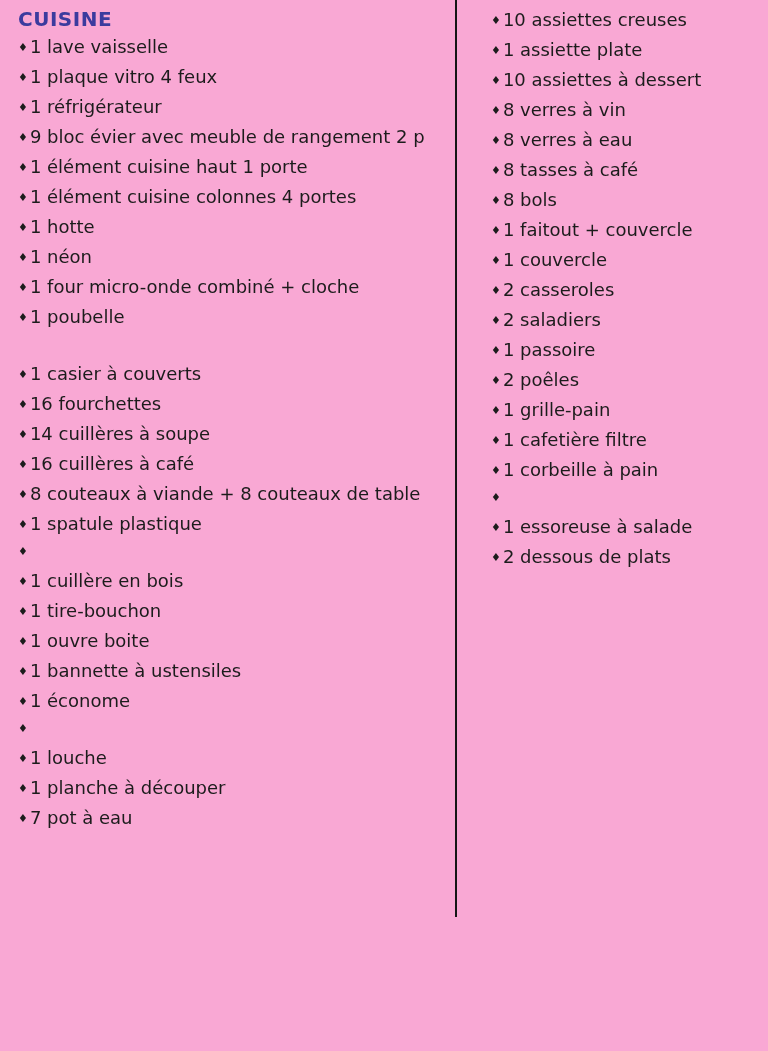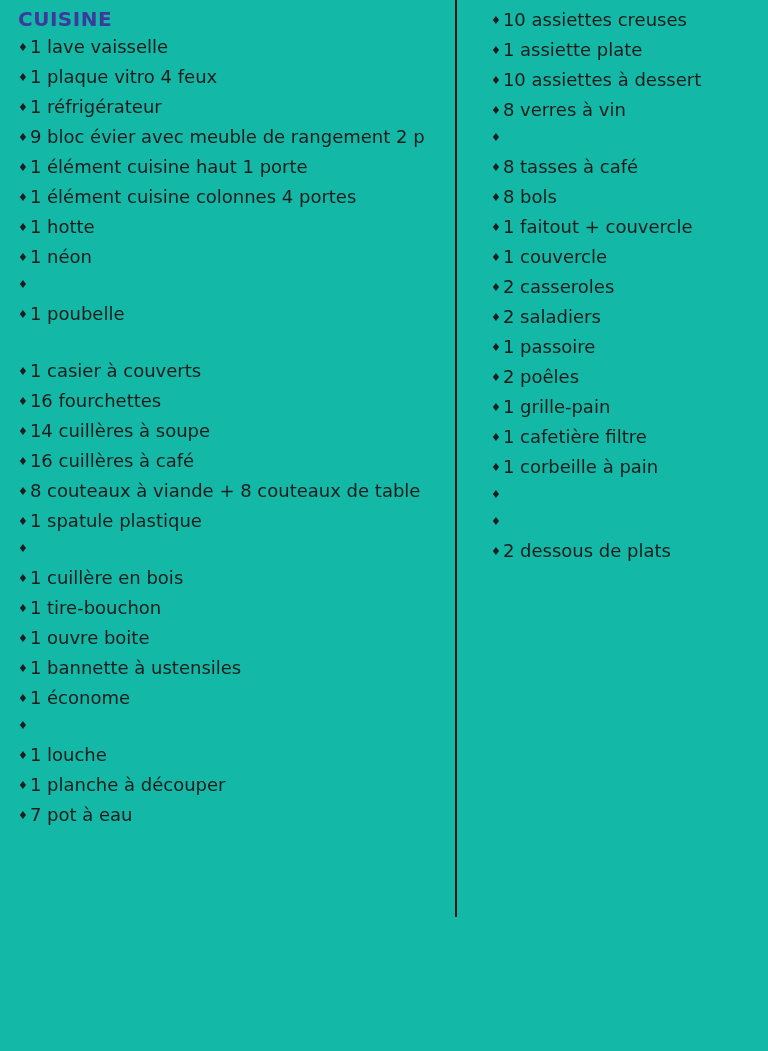--- a/index.html
+++ b/index.html
@@ -5,21 +5,21 @@
   html, body {
     margin: 0;
     padding: 0;
     background: #e9e9e9;
   }
   .page {
     position: relative;
     width: 768px;
     height: 1051px;
     margin: 0 auto;
-    background: #14b8a6;
+    background: #f9a8d4;
     font-family: "DejaVu Sans", "Liberation Sans", sans-serif;
     color: #1c1c1c;
     overflow: hidden;
   }
   .divider {
     position: absolute;
     left: 455px;
     top: 0;
     width: 2px;
     height: 917px;
@@ -103,20 +103,21 @@
         <div class="list-item">
           <span class="bullet">♦</span>
           <span class="item-text">1 hotte</span>
         </div>
         <div class="list-item">
           <span class="bullet">♦</span>
           <span class="item-text">1 néon</span>
         </div>
         <div class="list-item">
           <span class="bullet">♦</span>
+          <span class="item-text">1 four micro-onde combiné + cloche</span>
         </div>
         <div class="list-item">
           <span class="bullet">♦</span>
           <span class="item-text">1 poubelle</span>
         </div>
       </div>
 
     <div class="spacer-line"></div>
 
     <div>
@@ -198,20 +199,21 @@
         <div class="list-item">
           <span class="bullet">♦</span>
           <span class="item-text">10 assiettes à dessert</span>
         </div>
         <div class="list-item">
           <span class="bullet">♦</span>
           <span class="item-text">8 verres à vin</span>
         </div>
         <div class="list-item">
           <span class="bullet">♦</span>
+          <span class="item-text">8 verres à eau</span>
         </div>
         <div class="list-item">
           <span class="bullet">♦</span>
           <span class="item-text">8 tasses à café</span>
         </div>
         <div class="list-item">
           <span class="bullet">♦</span>
           <span class="item-text">8 bols</span>
         </div>
         <div class="list-item">
@@ -248,20 +250,21 @@
         </div>
         <div class="list-item">
           <span class="bullet">♦</span>
           <span class="item-text">1 corbeille à pain</span>
         </div>
         <div class="list-item">
           <span class="bullet">♦</span>
         </div>
         <div class="list-item">
           <span class="bullet">♦</span>
+          <span class="item-text">1 essoreuse à salade</span>
         </div>
         <div class="list-item">
           <span class="bullet">♦</span>
           <span class="item-text">2 dessous de plats</span>
         </div>
       </div>
   </div>
 
 </div>
 

